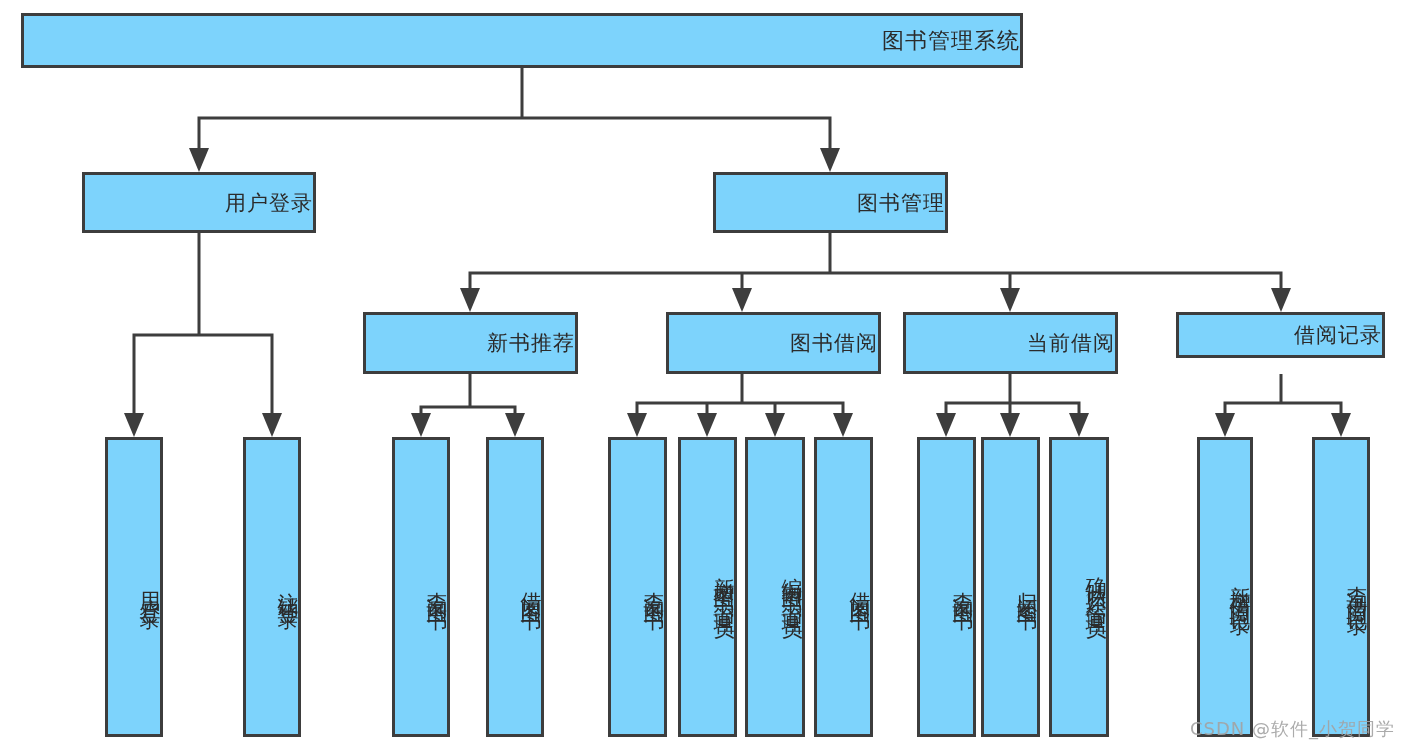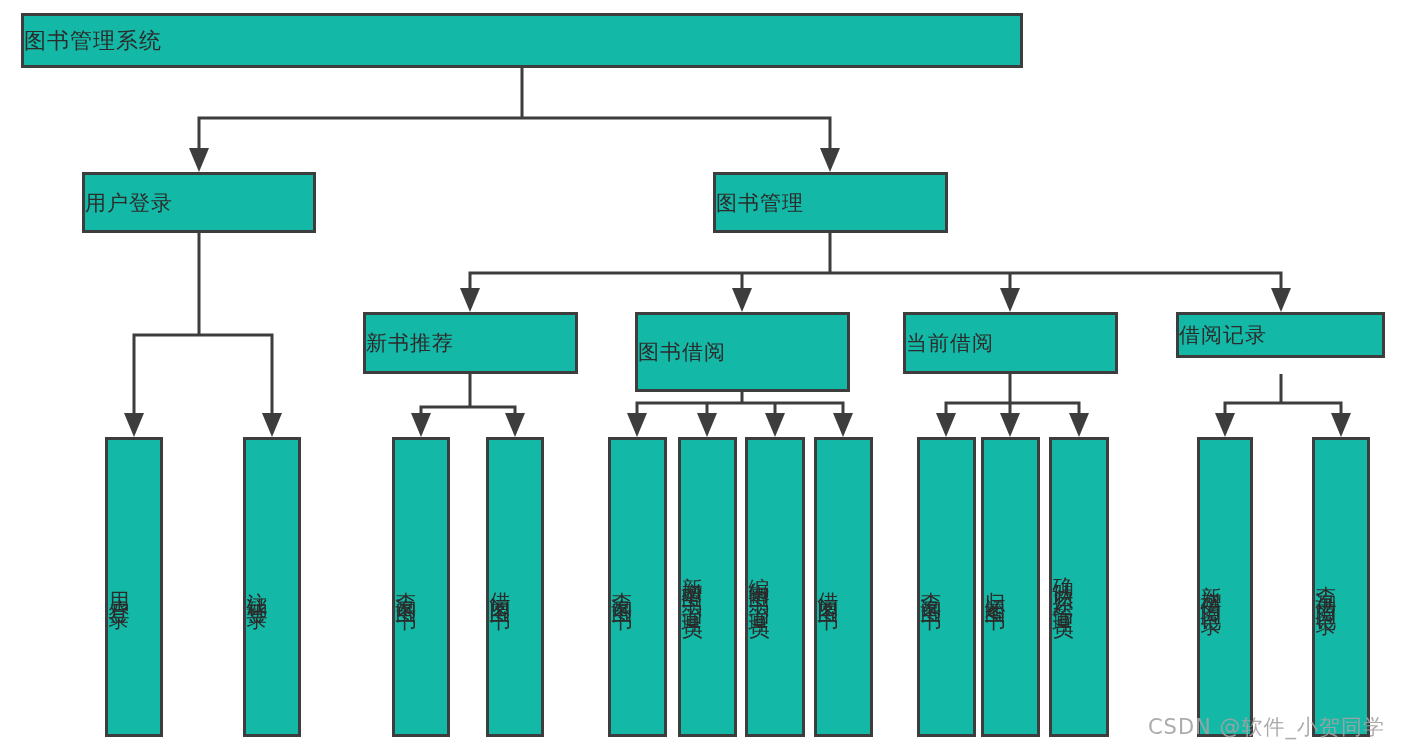--- a/index.html
+++ b/index.html
@@ -15,45 +15,45 @@
     background:var(--bg);
     font-family:"DejaVu Sans","Liberation Sans",sans-serif;
     color:var(--text);
     overflow:hidden;
   }
   #wires{position:absolute;left:0;top:0;}
   .box{
     position:absolute;
     box-sizing:border-box;
     border:3px solid var(--line);
-    background:#14b8a6;
+    background:#7dd3fc;
     display:flex;
     align-items:center;
-    justify-content:flex-start;
+    justify-content:flex-end;
     z-index:2;
   }
   .box .lbl{
     font-size:21px;
     letter-spacing:1px;
     white-space:nowrap;
   }
   .root .lbl{font-size:22px;}
   .leaf .lbl{
     writing-mode:vertical-rl;
     text-orientation:mixed;
     letter-spacing:6px;
     white-space:normal;
     line-height:1;
     font-size:21px;
   }
   #watermark{
     position:absolute;
-    right:20px;
+    right:10px;
     bottom:6px;
-    font-size:21px;
+    font-size:18px;
     color:var(--wm);
     opacity:.9;
     z-index:3;
     letter-spacing:1px;
   }
 </style>
 </head>
 <body>
 
 <div id="canvas">
@@ -105,21 +105,21 @@
   <div class="box" style="left:82px;top:172px;width:234px;height:61px">
     <span class="lbl">用户登录</span>
   </div>
   <div class="box" style="left:363px;top:312px;width:215px;height:62px">
     <span class="lbl">新书推荐</span>
   </div>
 
   <div class="box" style="left:713px;top:172px;width:235px;height:61px">
     <span class="lbl">图书管理</span>
   </div>
-  <div class="box" style="left:635px;top:312px;width:215px;height:80px">
+  <div class="box" style="left:666px;top:312px;width:215px;height:62px">
     <span class="lbl">图书借阅</span>
   </div>
   <div class="box" style="left:903px;top:312px;width:215px;height:62px">
     <span class="lbl">当前借阅</span>
   </div>
   <div class="box" style="left:1176px;top:312px;width:209px;height:46px">
     <span class="lbl">借阅记录</span>
   </div>
 
   <div class="box leaf" style="left:105px;top:437px;width:58px;height:300px">

